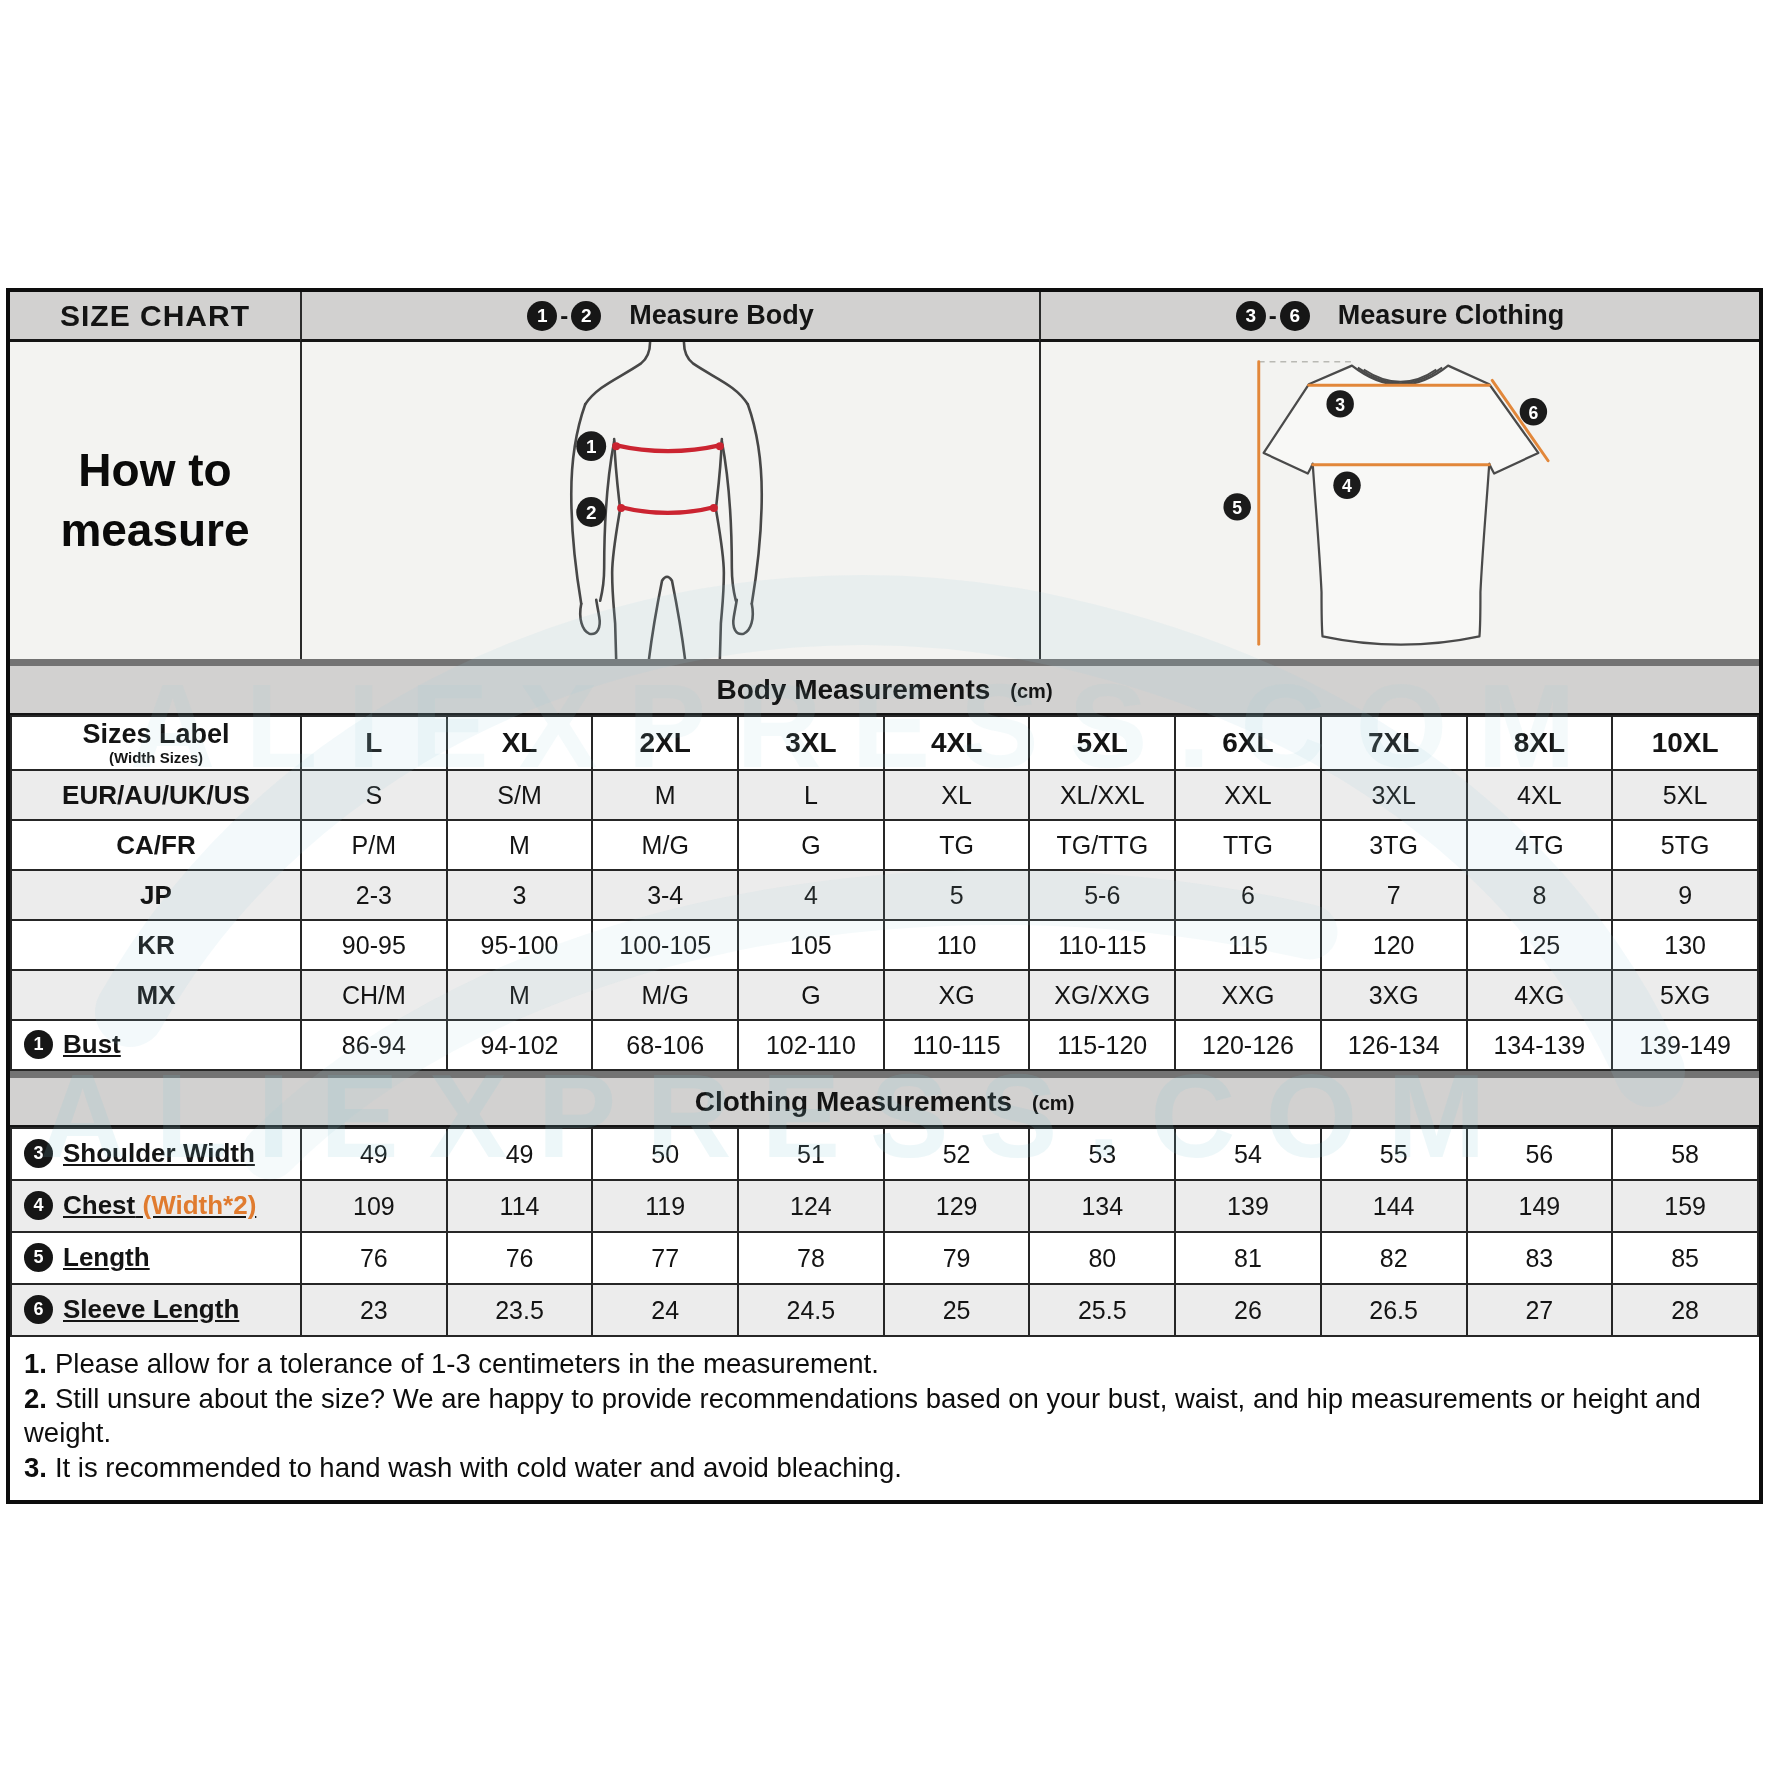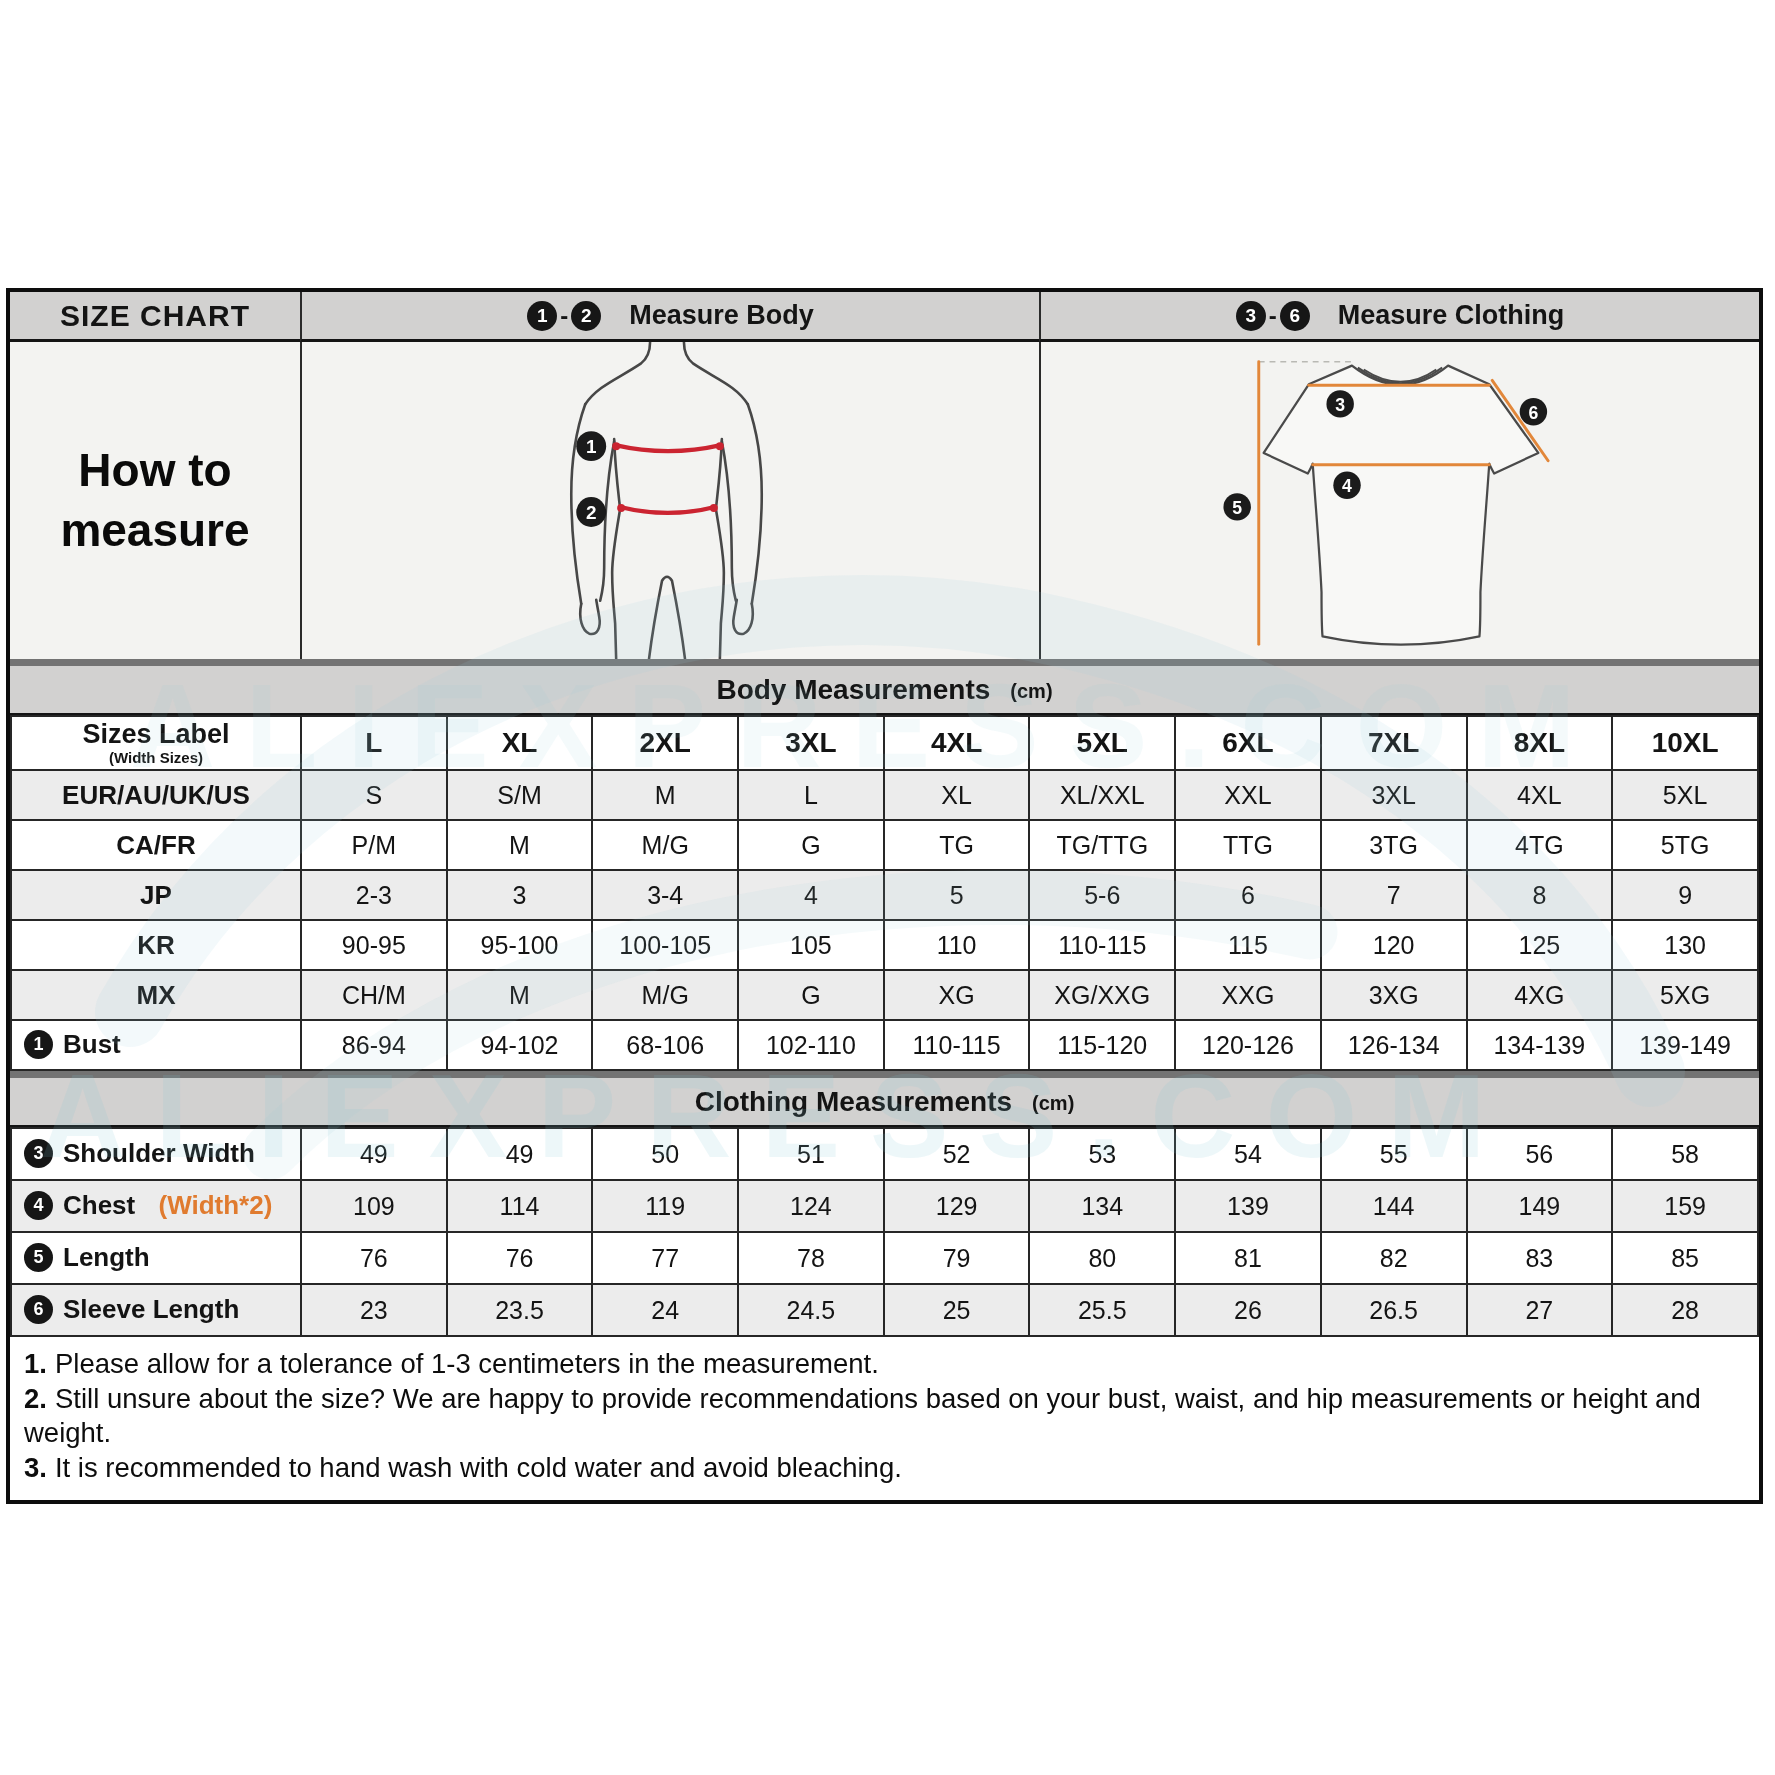--- a/index.html
+++ b/index.html
@@ -43,27 +43,27 @@
   .grid td{font-size:25px;font-weight:normal;}
   .grid th{font-size:26px;font-weight:bold;}
   table.body thead tr{height:54px;}
   table.body tbody tr{height:50px;margin-left:16px;}
   table.clothing tbody tr{height:52px;}
   table.body thead th{font-size:28px;}
   .lblhead .l1{font-size:27px;font-weight:bold;line-height:1.1;}
   .lblhead .l2{font-size:15px;font-weight:bold;line-height:1.1;}
   table.body tbody tr:nth-child(odd) td,table.body tbody tr:nth-child(odd) th{background:#ececec;}
   table.clothing tbody tr:nth-child(even) td,table.clothing tbody tr:nth-child(even) th{background:#ececec;}
-  th.haslabel{text-align:left;padding-left:12px;}
+  th.haslabel{text-align:left;padding-left:12px;text-decoration:underline;}
   .badge{display:inline-flex;align-items:center;justify-content:center;background:#161616;
          color:#ffffff;border-radius:50%;font-weight:bold;flex:none;}
   .badge.b30{width:30px;height:30px;font-size:19px;}
   .badge.brow{width:29px;height:29px;font-size:18px;margin-right:10px;vertical-align:middle;
               position:relative;top:-2px;}
-  .orange{color:#e07b2f;font-weight:bold;margin-left:16px;}
+  .orange{color:#e07b2f;font-weight:bold;}
 
   
   .notes{padding:10px 8px 14px 14px;font-size:27.5px;line-height:1.26;color:#0d0d0d;}
   .note b{margin-right:8px;}
 </style>
 </head>
 <body>
 
 <div class="canvas">
   <div class="sheet">

